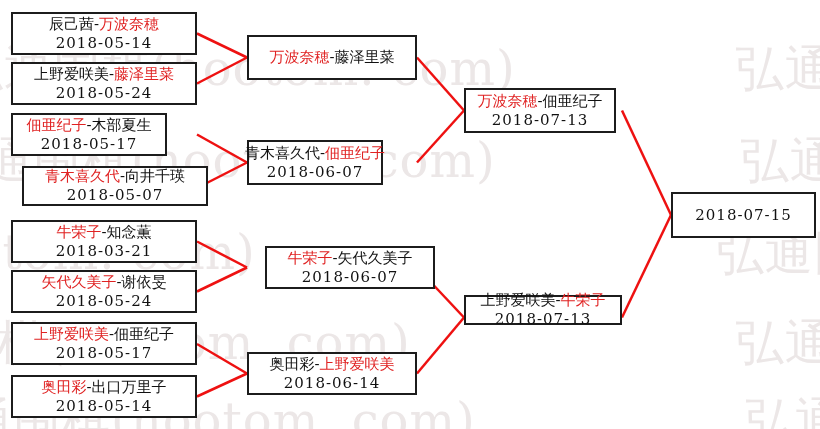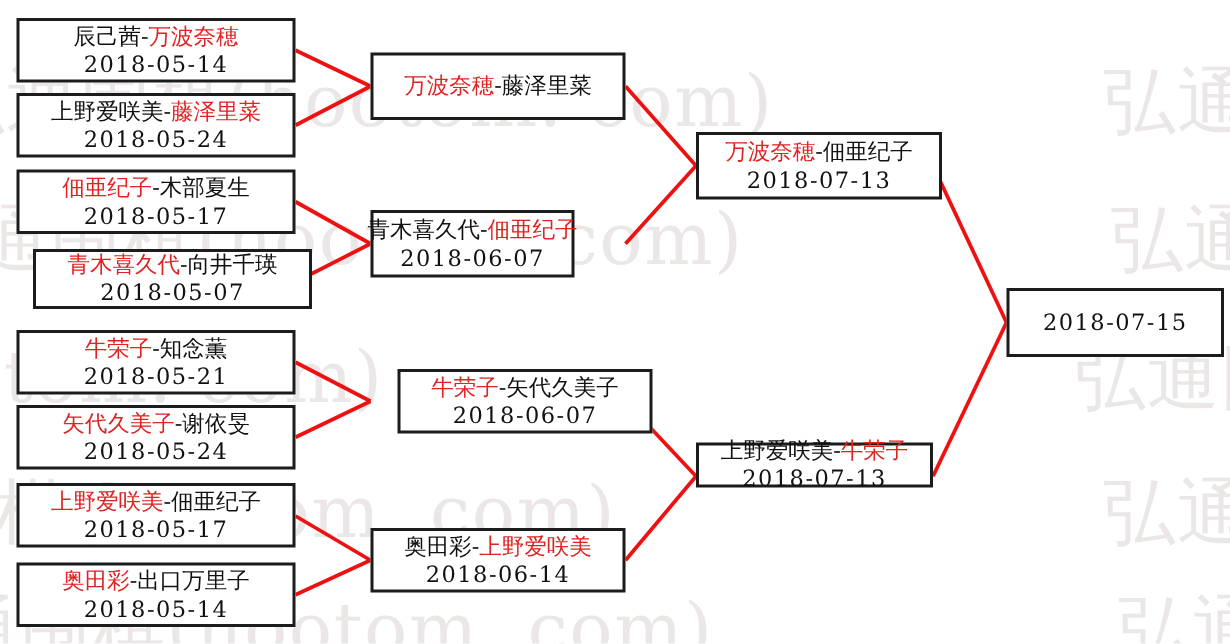--- a/index.html
+++ b/index.html
@@ -78,31 +78,31 @@
   </svg>
 
   <div class="box" style="left:11px;top:12px;width:186px;height:43px">
     <div class="names"><span>辰己茜</span><span>-</span><span class="winner">万波奈穂</span></div>
     <div class="date">2018-05-14</div>
   </div>
   <div class="box" style="left:11px;top:62px;width:186px;height:43px">
     <div class="names"><span>上野爱咲美</span><span>-</span><span class="winner">藤泽里菜</span></div>
     <div class="date">2018-05-24</div>
   </div>
-  <div class="box" style="left:11px;top:113px;width:186px;height:43px">
+  <div class="box" style="left:11px;top:113px;width:156px;height:43px">
     <div class="names"><span class="winner">佃亜纪子</span><span>-</span><span>木部夏生</span></div>
     <div class="date">2018-05-17</div>
   </div>
   <div class="box" style="left:22px;top:166px;width:186px;height:40px">
     <div class="names"><span class="winner">青木喜久代</span><span>-</span><span>向井千瑛</span></div>
     <div class="date">2018-05-07</div>
   </div>
   <div class="box" style="left:11px;top:220px;width:186px;height:43px">
     <div class="names"><span class="winner">牛荣子</span><span>-</span><span>知念薫</span></div>
-    <div class="date">2018-05-21</div>
+    <div class="date">2018-03-21</div>
   </div>
   <div class="box" style="left:11px;top:270px;width:186px;height:43px">
     <div class="names"><span class="winner">矢代久美子</span><span>-</span><span>谢依旻</span></div>
     <div class="date">2018-05-24</div>
   </div>
   <div class="box" style="left:11px;top:322px;width:186px;height:43px">
     <div class="names"><span class="winner">上野爱咲美</span><span>-</span><span>佃亜纪子</span></div>
     <div class="date">2018-05-17</div>
   </div>
   <div class="box" style="left:11px;top:375px;width:186px;height:43px">
@@ -119,21 +119,21 @@
   </div>
   <div class="box" style="left:265px;top:246px;width:170px;height:43px">
     <div class="names"><span class="winner">牛荣子</span><span>-</span><span>矢代久美子</span></div>
     <div class="date">2018-06-07</div>
   </div>
   <div class="box" style="left:247px;top:352px;width:170px;height:43px">
     <div class="names"><span>奥田彩</span><span>-</span><span class="winner">上野爱咲美</span></div>
     <div class="date">2018-06-14</div>
   </div>
 
-  <div class="box" style="left:464px;top:88px;width:164px;height:45px">
+  <div class="box" style="left:464px;top:88px;width:152px;height:45px">
     <div class="names"><span class="winner">万波奈穂</span><span>-</span><span>佃亜纪子</span></div>
     <div class="date">2018-07-13</div>
   </div>
   <div class="box" style="left:464px;top:295px;width:158px;height:30px">
     <div class="names"><span>上野爱咲美</span><span>-</span><span class="winner">牛荣子</span></div>
     <div class="date">2018-07-13</div>
   </div>
 
   <div class="box" style="left:671px;top:192px;width:145px;height:46px">
     <div class="date">2018-07-15</div>

